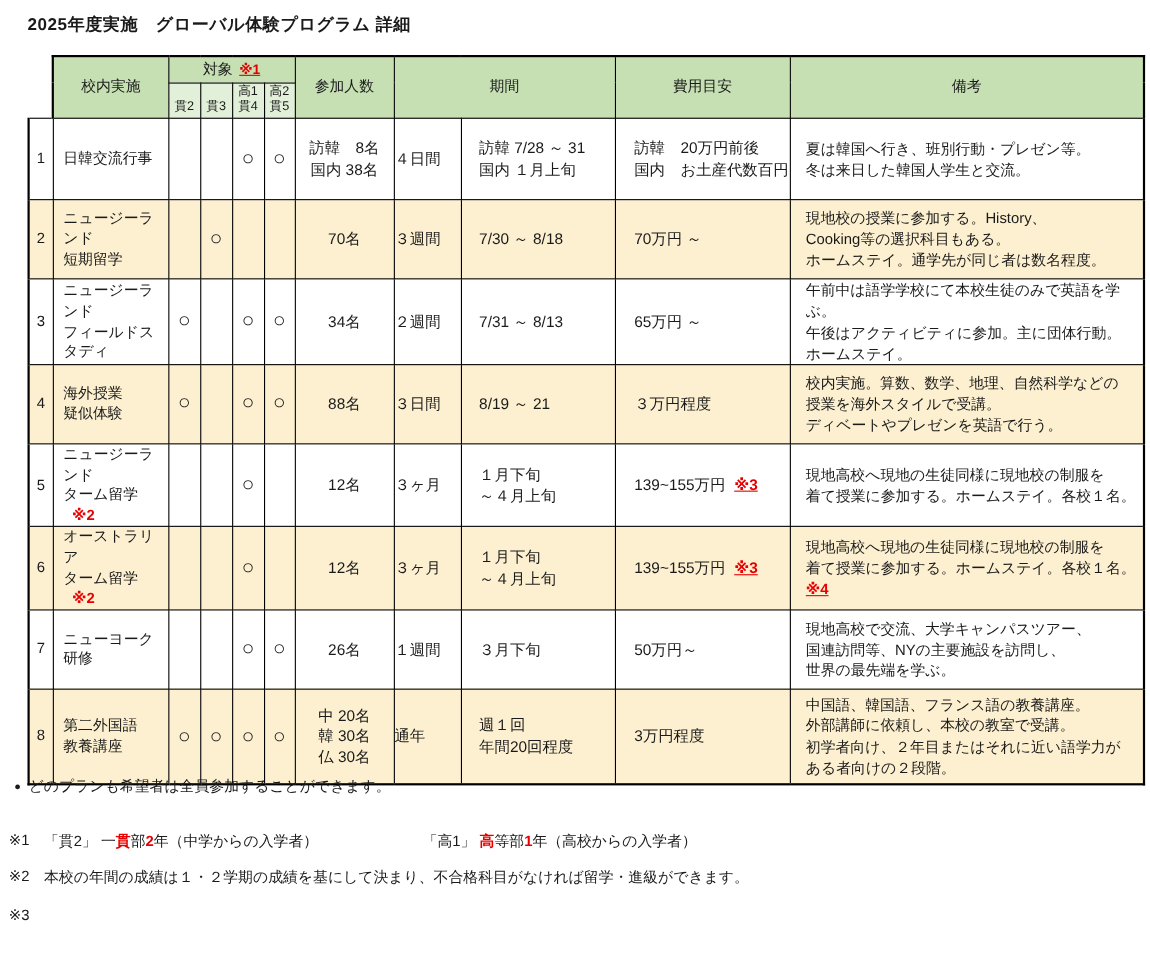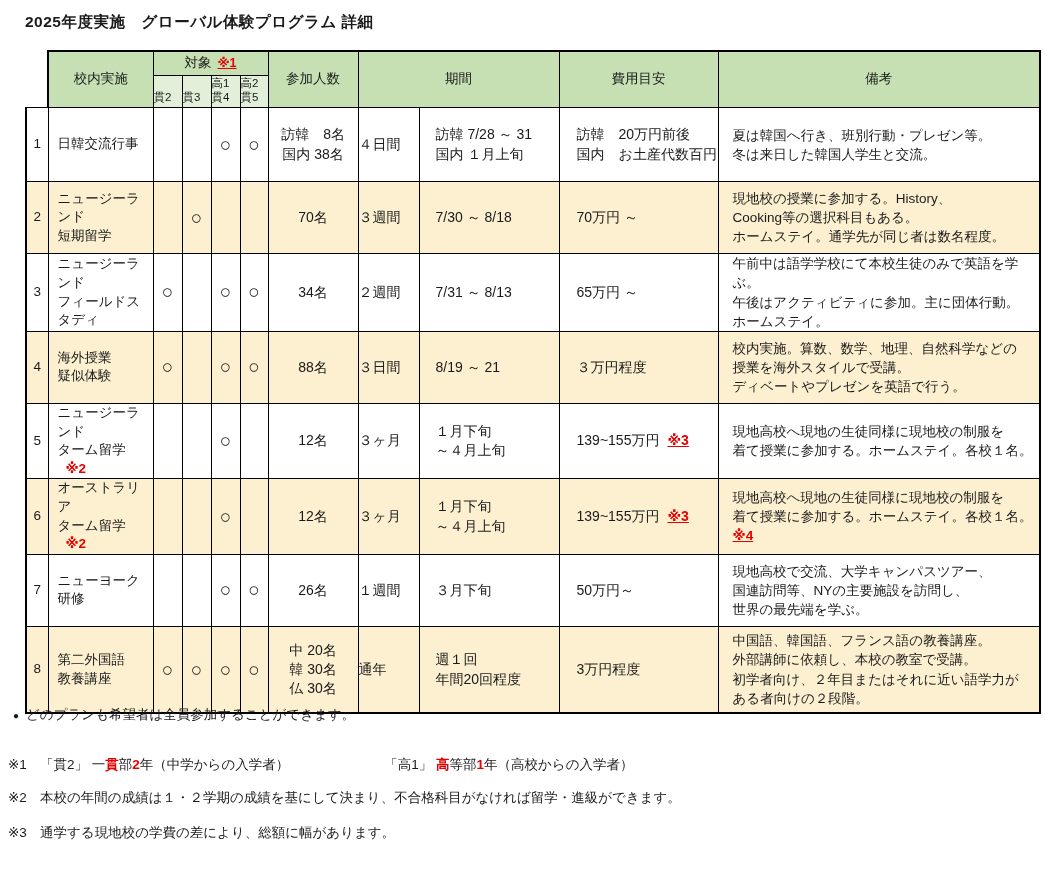--- a/index.html
+++ b/index.html
@@ -20,21 +20,21 @@
   th,td{border:1px solid #000;vertical-align:middle;font-weight:normal;
     font-size:14px;line-height:1.38;}
   .spacer{border:none !important;background:transparent;}
 
   thead tr:first-child th{border-top-width:2px;}
   th.h-green{background:var(--header-green);text-align:center;font-size:13.5px;}
   th.b-left2{border-left-width:2px;}
   th.b-right2{border-right-width:2px;}
   thead tr.top-row{height:24px;}
   thead tr.sub-row{height:29px;}
-  th.h-sub{background:var(--subheader-green);font-size:11.5px;text-align:left;
+  th.h-sub{background:var(--subheader-green);font-size:11.5px;text-align:center;
     vertical-align:bottom;padding-bottom:3px;white-space:pre-line;line-height:1.25;}
 
   tbody td{background:#fff;}
   tbody tr:nth-child(even) td{background:var(--row-cream);}
   tbody tr{height:72px;}
   tbody tr:first-child{height:74px;}
   tbody tr:last-child{height:87px;}
   tbody tr:last-child td{border-bottom-width:2px;}
   tbody td:first-child{border-left-width:2px;}
   tbody td:last-child{border-right-width:2px;}
@@ -257,18 +257,17 @@
     <div class="note-line nl1">
       <span class="note-label">※1</span>
       <span><span>「貫2」 一</span><span class="red">貫</span><span>部</span><span class="red">2</span><span>年（中学からの入学者）</span><span class="gap2">「高1」 </span><span class="red">高</span><span>等部</span><span class="red">1</span><span>年（高校からの入学者）</span></span>
     </div>
     <div class="note-line nl2">
       <span class="note-label">※2</span>
       <span>本校の年間の成績は１・２学期の成績を基にして決まり、不合格科目がなければ留学・進級ができます。</span>
     </div>
     <div class="note-line nl3">
       <span class="note-label">※3</span>
-      <span>通学する現地校の学費の差により、総額に幅があります。</span>
     </div>
 
   </div>
 
 </div>
 
 </body></html>

